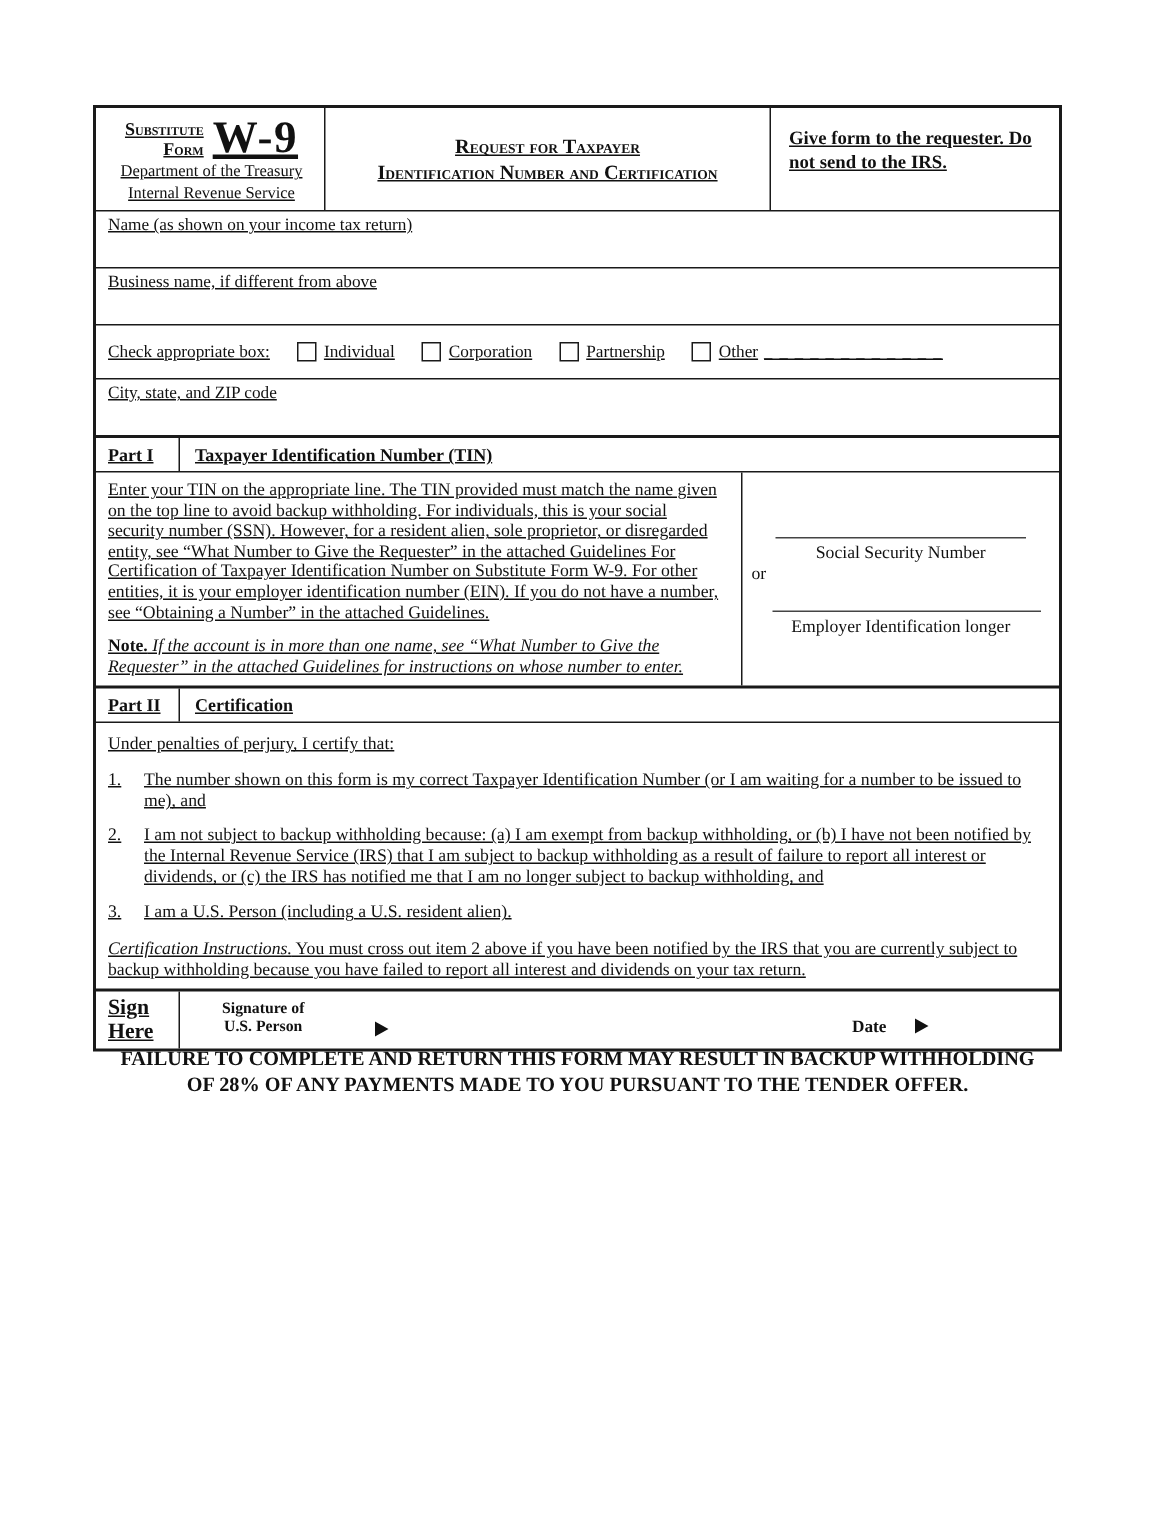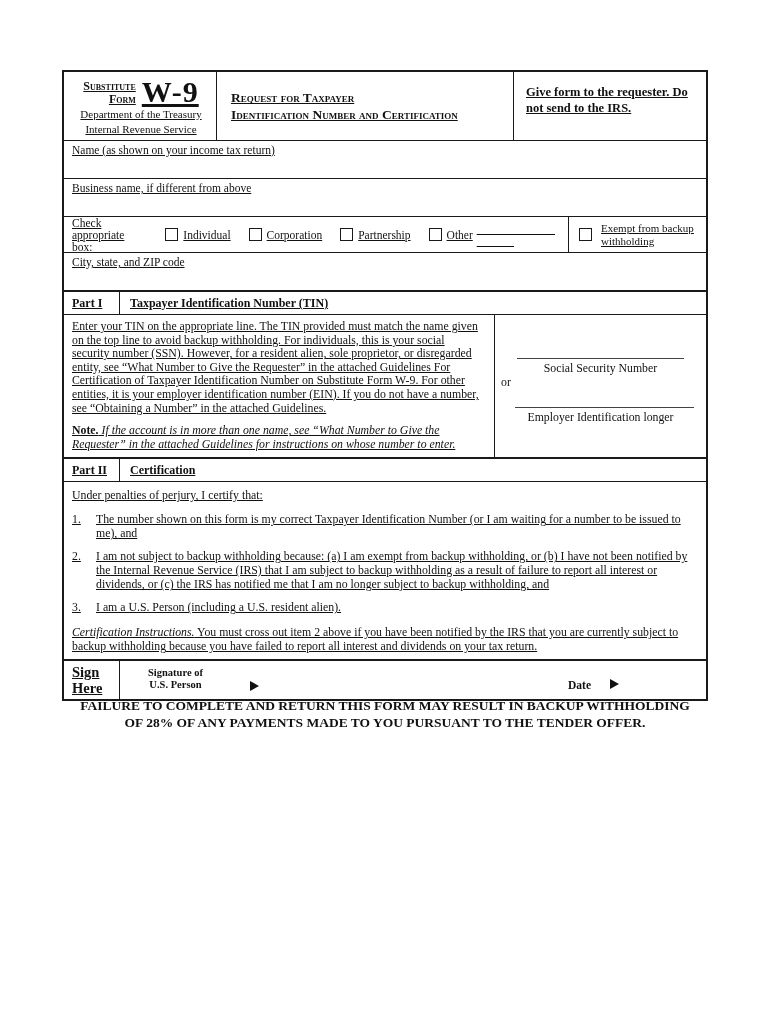--- a/index.html
+++ b/index.html
@@ -13,21 +13,21 @@
   .flex { display: flex; }
 
   
   .hd-row { height: 68px; }
   .hd-left { width: 153px; border-right: 1px solid #1a1a1a; padding: 6px 6px 2px 8px; text-align: center; }
   .hd-left-top { display: flex; justify-content: center; align-items: flex-start; }
   .sub-form { font-variant: small-caps; font-weight: bold; font-size: 12px; line-height: 13px; text-align: left; margin-top: 2px; }
   .sub-form .form-line { text-align: right; }
   .w9 { font-size: 30px; font-weight: bold; line-height: 28px; margin-left: 6px; letter-spacing: 1px; }
   .dept { font-size: 11px; line-height: 13px; margin-top: 2px; }
-  .hd-mid { width: 297px; border-right: 1px solid #1a1a1a; display: flex; flex-direction: column; justify-content: center; align-items: flex-start; text-align: center; font-weight: bold; font-variant: small-caps; font-size: 13.5px; line-height: 17px; padding: 16px 14px; }
+  .hd-mid { width: 297px; border-right: 1px solid #1a1a1a; display: flex; flex-direction: column; justify-content: center; align-items: center; text-align: center; font-weight: bold; font-variant: small-caps; font-size: 13.5px; line-height: 17px; padding: 16px 14px; }
   .hd-right { flex: 1; padding: 12px 10px 4px 12px; font-weight: bold; font-size: 12.5px; line-height: 16px; }
 
   
   .field-row { height: 38px; padding: 3px 8px; font-size: 11.5px; }
   .check-row { height: 36px; }
   .check-left { flex: 1; display: flex; align-items: center; padding: 0 8px; font-size: 11.5px; }
   .check-left .cb-item { display: flex; align-items: center; margin-left: 18px; }
   .cb { display: inline-block; width: 13px; height: 13px; border: 1.5px solid #1a1a1a; background: #fff; margin-right: 5px; flex: 0 0 auto; }
   .other-blank { letter-spacing: 1px; margin-left: 4px; font-size: 11px; }
   .exempt-cell { width: 138px; border-left: 1px solid #1a1a1a; display: flex; align-items: center; padding: 0 6px 0 10px; font-size: 11px; line-height: 13px; }
@@ -124,24 +124,20 @@
         <span class="cb-item">
           <span class="cb"></span>
           <span>Partnership</span>
         </span>
         <span class="cb-item">
           <span class="cb"></span>
           <span>Other</span>
         </span>
         <span class="other-blank">_ _ _ _ _ _ _ _ _ _ _ _</span>
       </div>
-      <div class="exempt-cell">
-        <span class="cb"></span>
-        <span>Exempt from backup withholding</span>
-      </div>
     </div>
 
     <div class="row field-row">
       <div>City, state, and ZIP code</div>
     </div>
 
     <div class="row thick flex part-row">
       <div class="part-label">Part I</div>
       <div class="part-title">Taxpayer Identification Number (TIN)</div>
     </div>

